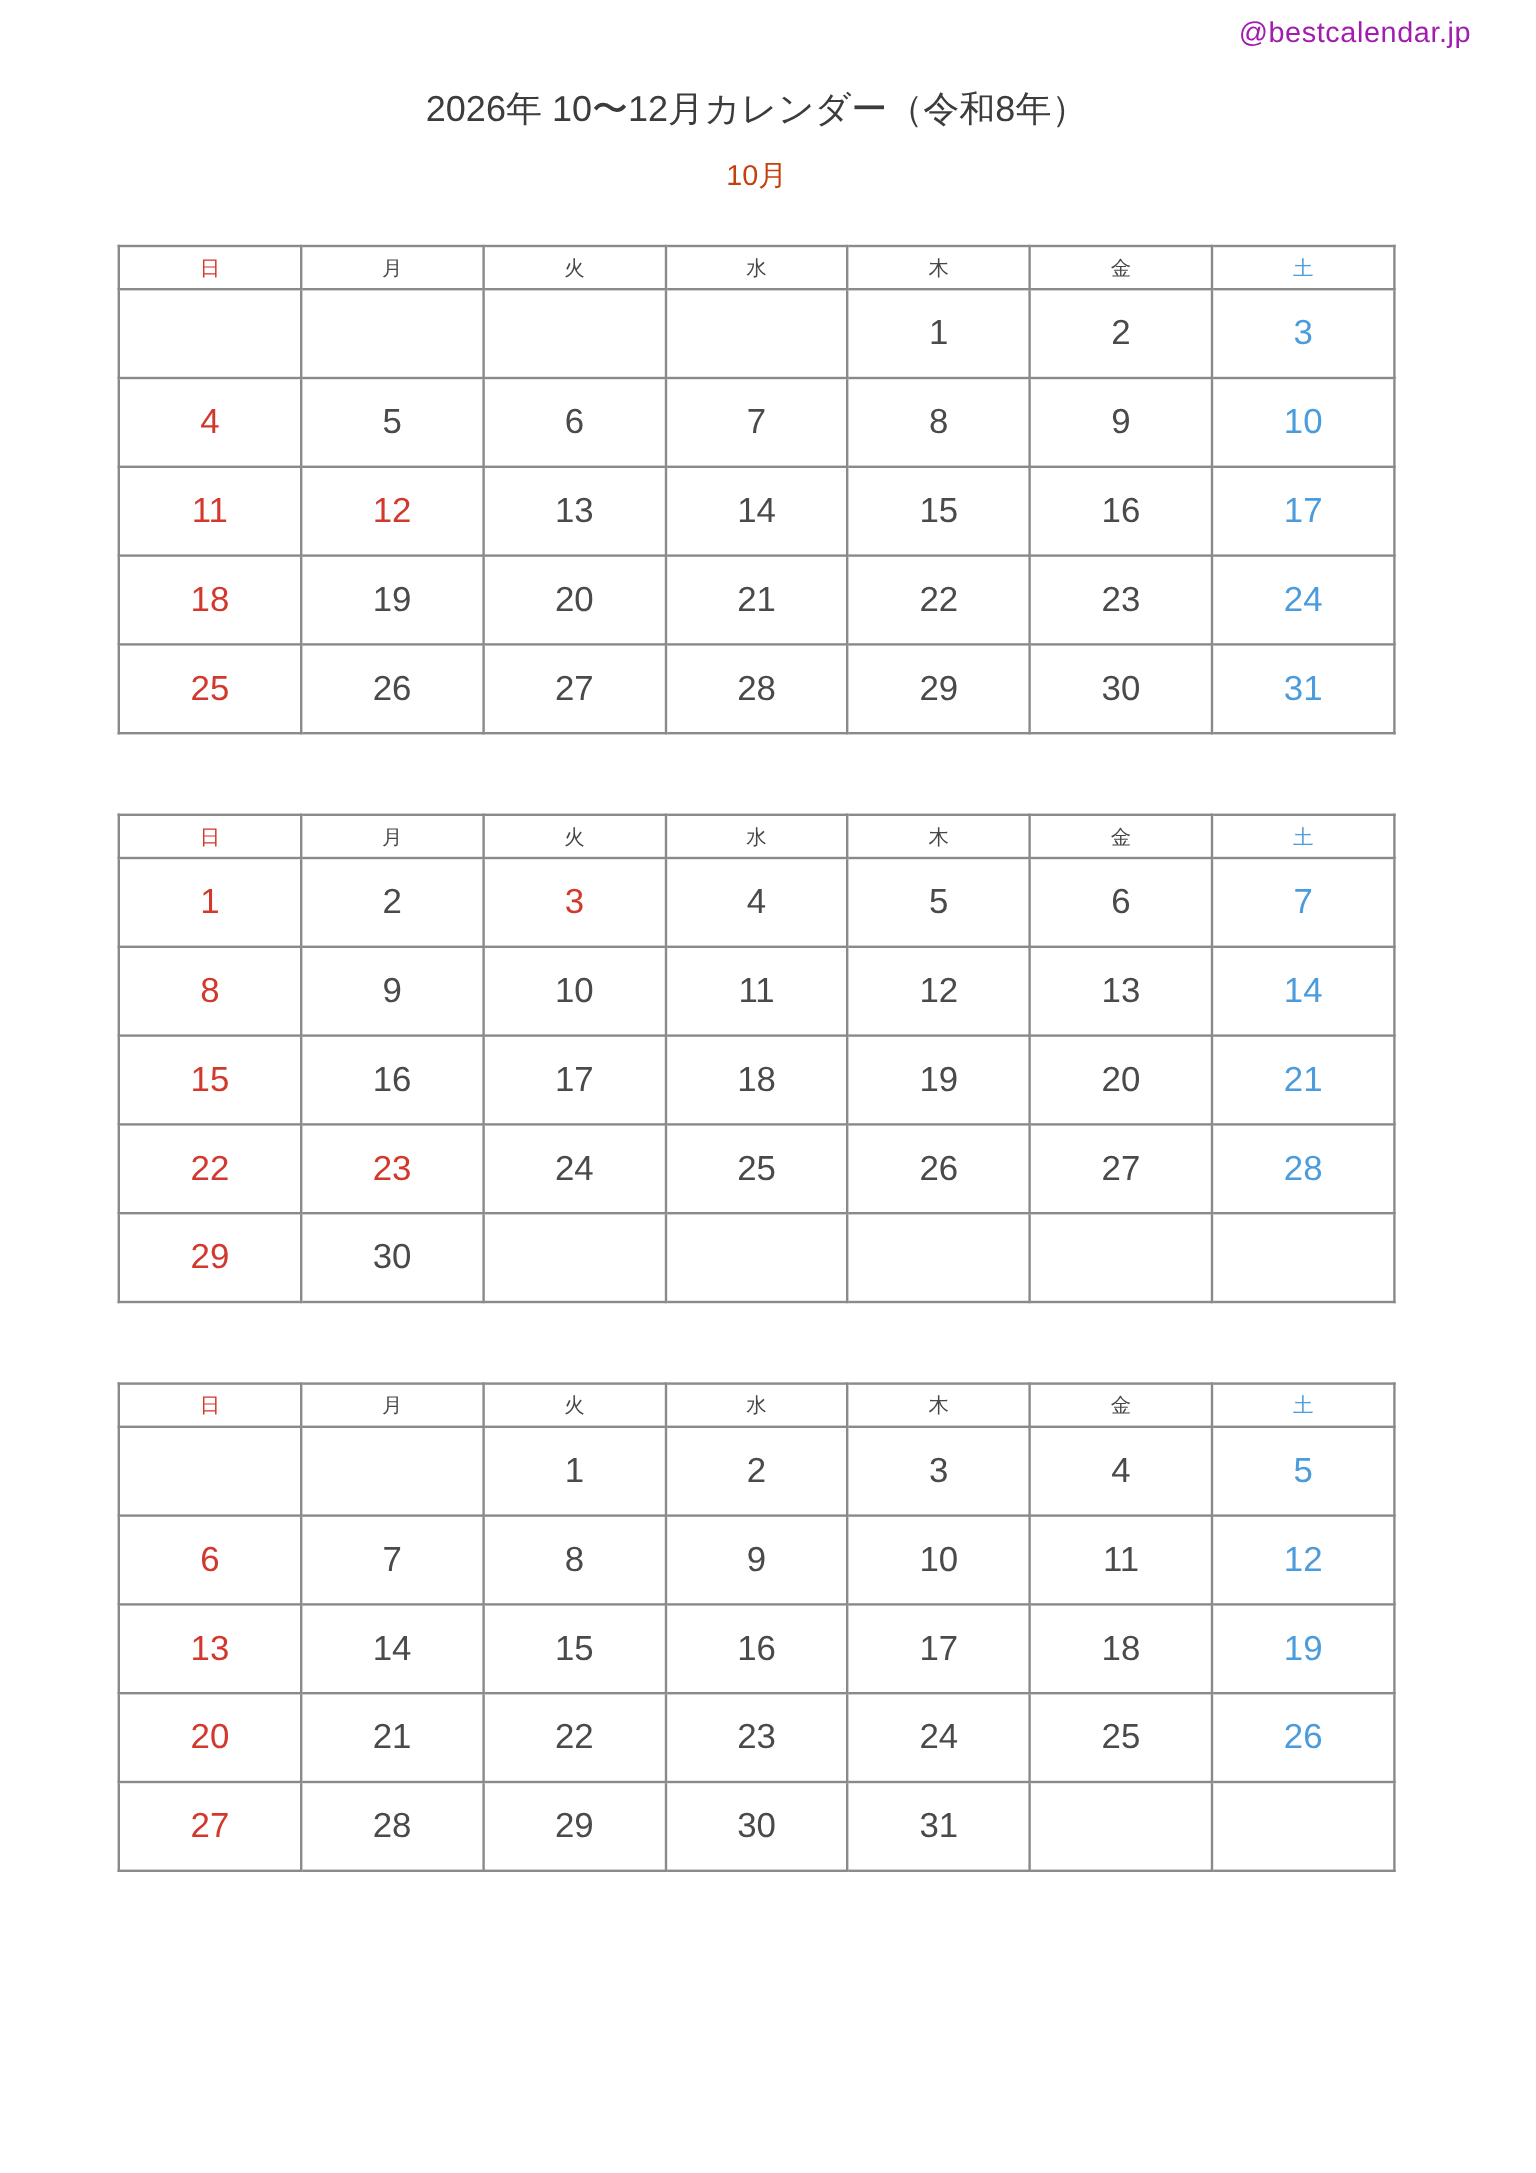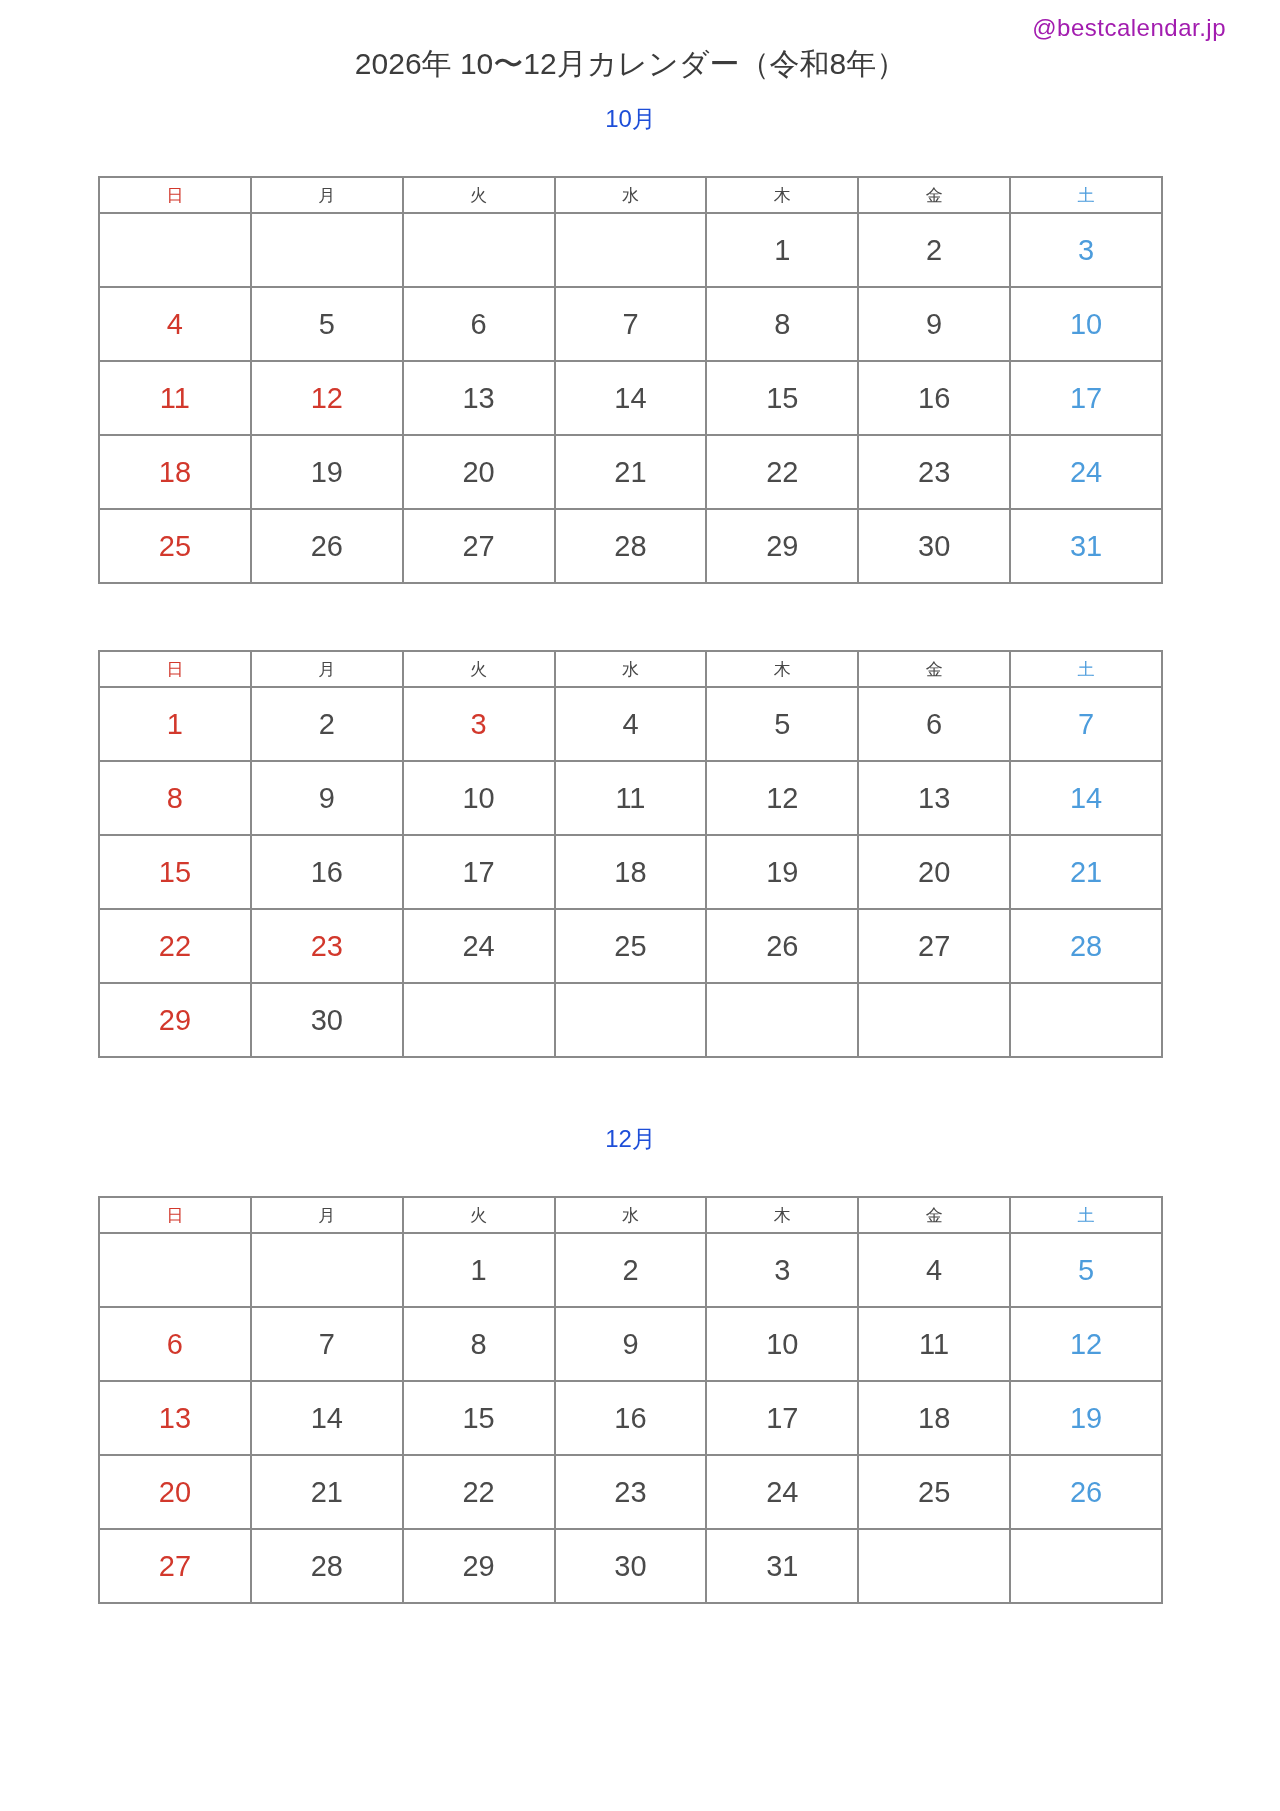--- a/index.html
+++ b/index.html
@@ -15,36 +15,36 @@
     position: absolute;
     top: 14px;
     right: 54px;
     font-size: 24px;
     color: #a21caf;
     letter-spacing: 0.5px;
   }
   .content {
     width: 1065px;
     margin-left: 98px;
-    padding-top: 46px;
+    padding-top: 74px;
   }
   .page-title {
     font-size: 30px;
     font-weight: normal;
     color: #3c3c3c;
     text-align: center;
     line-height: 36px;
   }
   .month { margin-top: 0; }
   .month + .month { margin-top: 66px; }
   .month-title {
     margin: 22px 0 0 0;
     font-size: 24px;
     font-weight: normal;
-    color: #1d4ed8;
+    color: #c2410c;
     text-align: center;
     line-height: 30px;
   }
   table.calendar {
     border-collapse: collapse;
     table-layout: fixed;
     width: 1065px;
     margin-top: 42px;
     background: #ffffff;
   }
@@ -196,21 +196,20 @@
               <td></td>
               <td></td>
               <td></td>
               <td></td>
               <td></td>
             </tr>
           </tbody>
         </table>
       </section>
       <section class="month">
-        <h2 class="month-title">12月</h2>
         <table class="calendar">
           <thead>
             <tr>
               <th class="sun">日</th>
               <th>月</th>
               <th>火</th>
               <th>水</th>
               <th>木</th>
               <th>金</th>
               <th class="sat">土</th>

